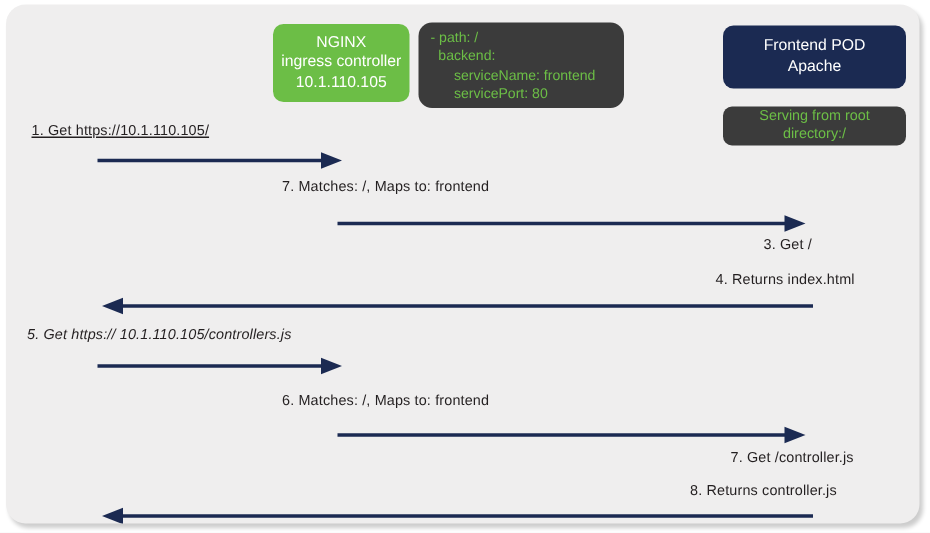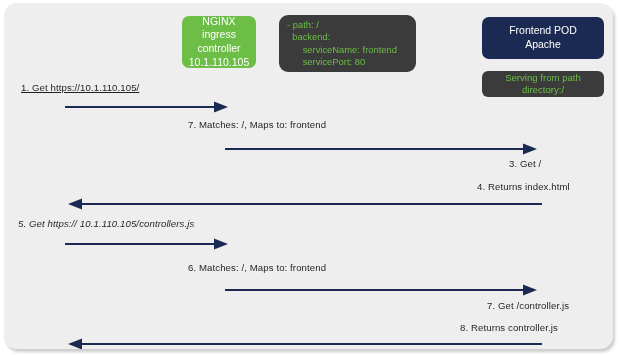--- a/index.html
+++ b/index.html
@@ -47,21 +47,21 @@
   .node-dark {
     background: #3b3b3b;
     color: #6cbe46;
   }
   #browser-node {
     left: 28px; top: 29px; width: 88px; height: 24px;
     font-size: 10.5px;
     border-radius: 6px;
   }
   #nginx-node {
-    left: 178px; top: 13px; width: 74px; height: 52px;
+    left: 178px; top: 13px; width: 91px; height: 52px;
     font-size: 10.5px;
     padding: 0 0;
     align-items: center;
   }
   #yaml-node {
     left: 275px; top: 12px; width: 137px; height: 57px;
     border-radius: 9px;
     align-items: flex-start;
     justify-content: center;
     text-align: left;
@@ -118,21 +118,21 @@
     <span class="yl">      serviceName: frontend</span>
     <span class="yl">      servicePort: 80</span>
   </div>
 
   <div class="node node-navy" id="pod-node">
     <span>Frontend POD</span>
     <span>Apache</span>
   </div>
 
   <div class="node node-dark" id="serving-node">
-    <span>Serving from path</span>
+    <span>Serving from root</span>
     <span>directory:/</span>
   </div>
 
   <div class="label" style="left:17px; top:79px;text-decoration:underline;">1. Get https://10.1.110.105/</div>
   <svg class="arrow-svg" style="left:60px; top:97px;" width="168" height="14" viewBox="0 0 168 14">
     <line class="arrow-line" x1="1" y1="7" x2="152" y2="7"></line>
     <polygon class="arrow-head" points="150,1.5 164,7 150,12.5"></polygon>
   </svg>
 
   <div class="label" style="left:184px; top:116px;">7. Matches: /, Maps to: frontend</div>

